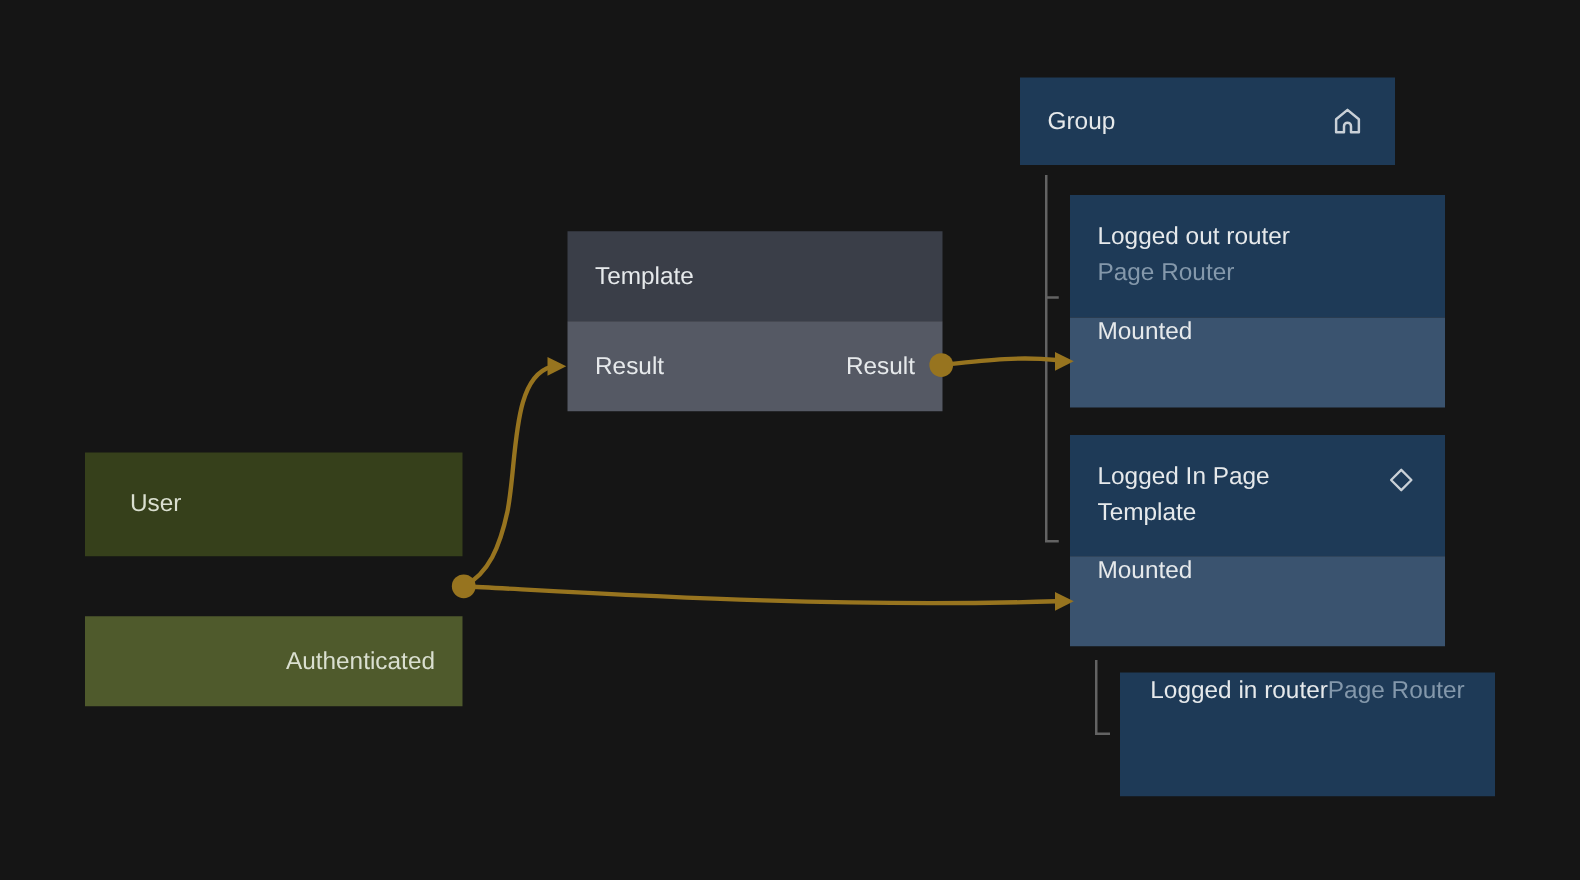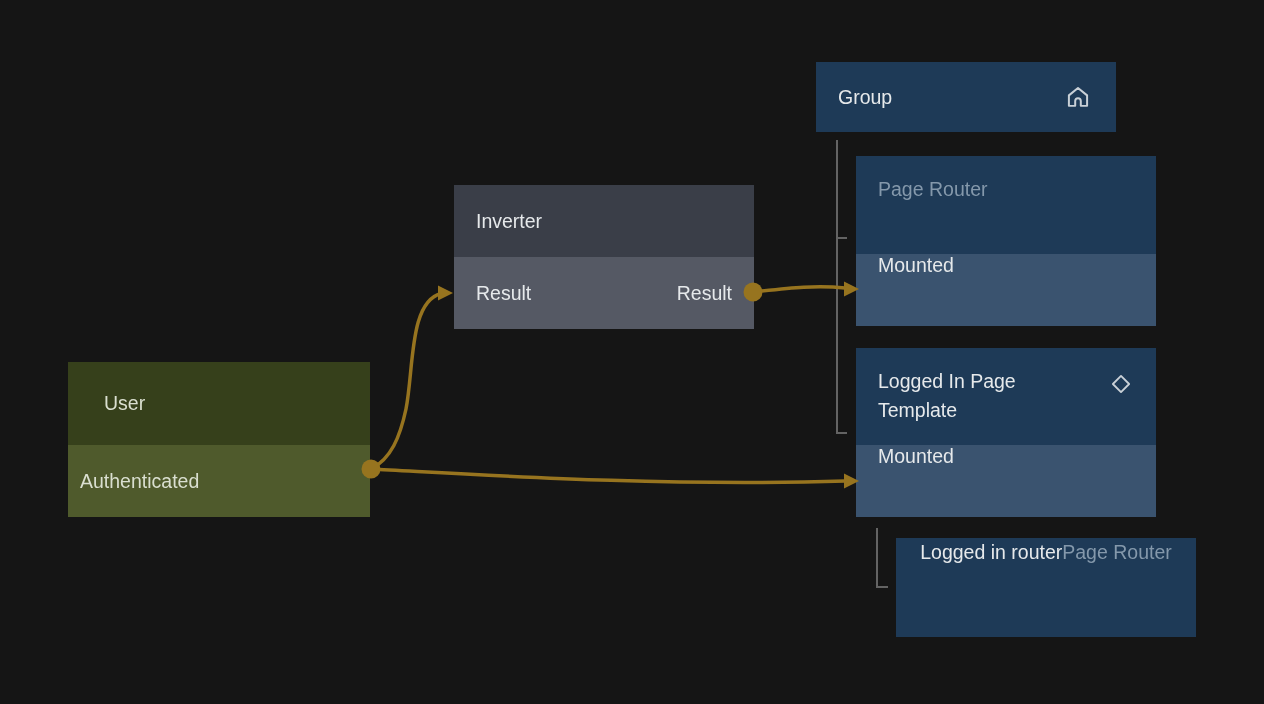--- a/index.html
+++ b/index.html
@@ -75,21 +75,21 @@
   }
 
   
   .node-user{left:68px;top:362px;width:302px;color:var(--user-text);}
   .hdr-green{
     background:var(--green-header);height:83px;
     display:flex;align-items:center;padding:0 36px;
   }
   .row-green{
     background:var(--green-row);height:72px;
-    display:flex;align-items:center;padding:0 12px;
+    display:flex;align-items:center;justify-content:flex-end;padding:0 22px;margin-top:48px;
   }
 
   .icon{display:inline-flex;color:var(--icon-color);flex:none;}
   .node-lip-template .icon{margin-top:4px;}
 
   svg.wires{position:absolute;left:0;top:0;pointer-events:none;}
   .tree{stroke:var(--tree-line);stroke-width:2;fill:none;}
   .wire{stroke:var(--wire-gold);stroke-width:3.5;fill:none;}
   .wire-fill{fill:var(--wire-gold);}
 </style>
@@ -108,20 +108,21 @@
     <span>Group</span>
     <span class="icon">
       <svg width="28" height="28" viewBox="0 0 24 24" fill="none" stroke="currentColor" stroke-width="1.7" stroke-linejoin="round" stroke-linecap="round">
         <path d="M4.2 10.6 L12 4.2 L19.8 10.6 V19.6 H14.4 V15.4 A2.4 2.4 0 0 0 9.6 15.4 V19.6 H4.2 Z"></path>
       </svg>
     </span>
   </div>
 
   <div class="node node-logged-out-router">
     <div class="hdr-blue">
+      <div>Logged out router</div>
       <div class="subtitle">Page Router</div>
     </div>
     <div class="row-blue">
       <span>Mounted</span>
     </div>
   </div>
 
   <div class="node node-lip-template">
     <div class="hdr-blue">
       <div class="ttl">Logged In Page Template</div>
@@ -136,21 +137,21 @@
     </div>
   </div>
 
   <div class="node node-logged-in-router">
     <div>Logged in router</div>
     <div class="subtitle">Page Router</div>
   </div>
 
   <div class="node node-inverter">
     <div class="hdr-gray">
-      <span>Inverter</span>
+      <span>Template</span>
     </div>
     <div class="row-gray">
       <span>Result</span>
       <span>Result</span>
     </div>
   </div>
 
   <div class="node node-user">
     <div class="hdr-green">
       <span>User</span>

